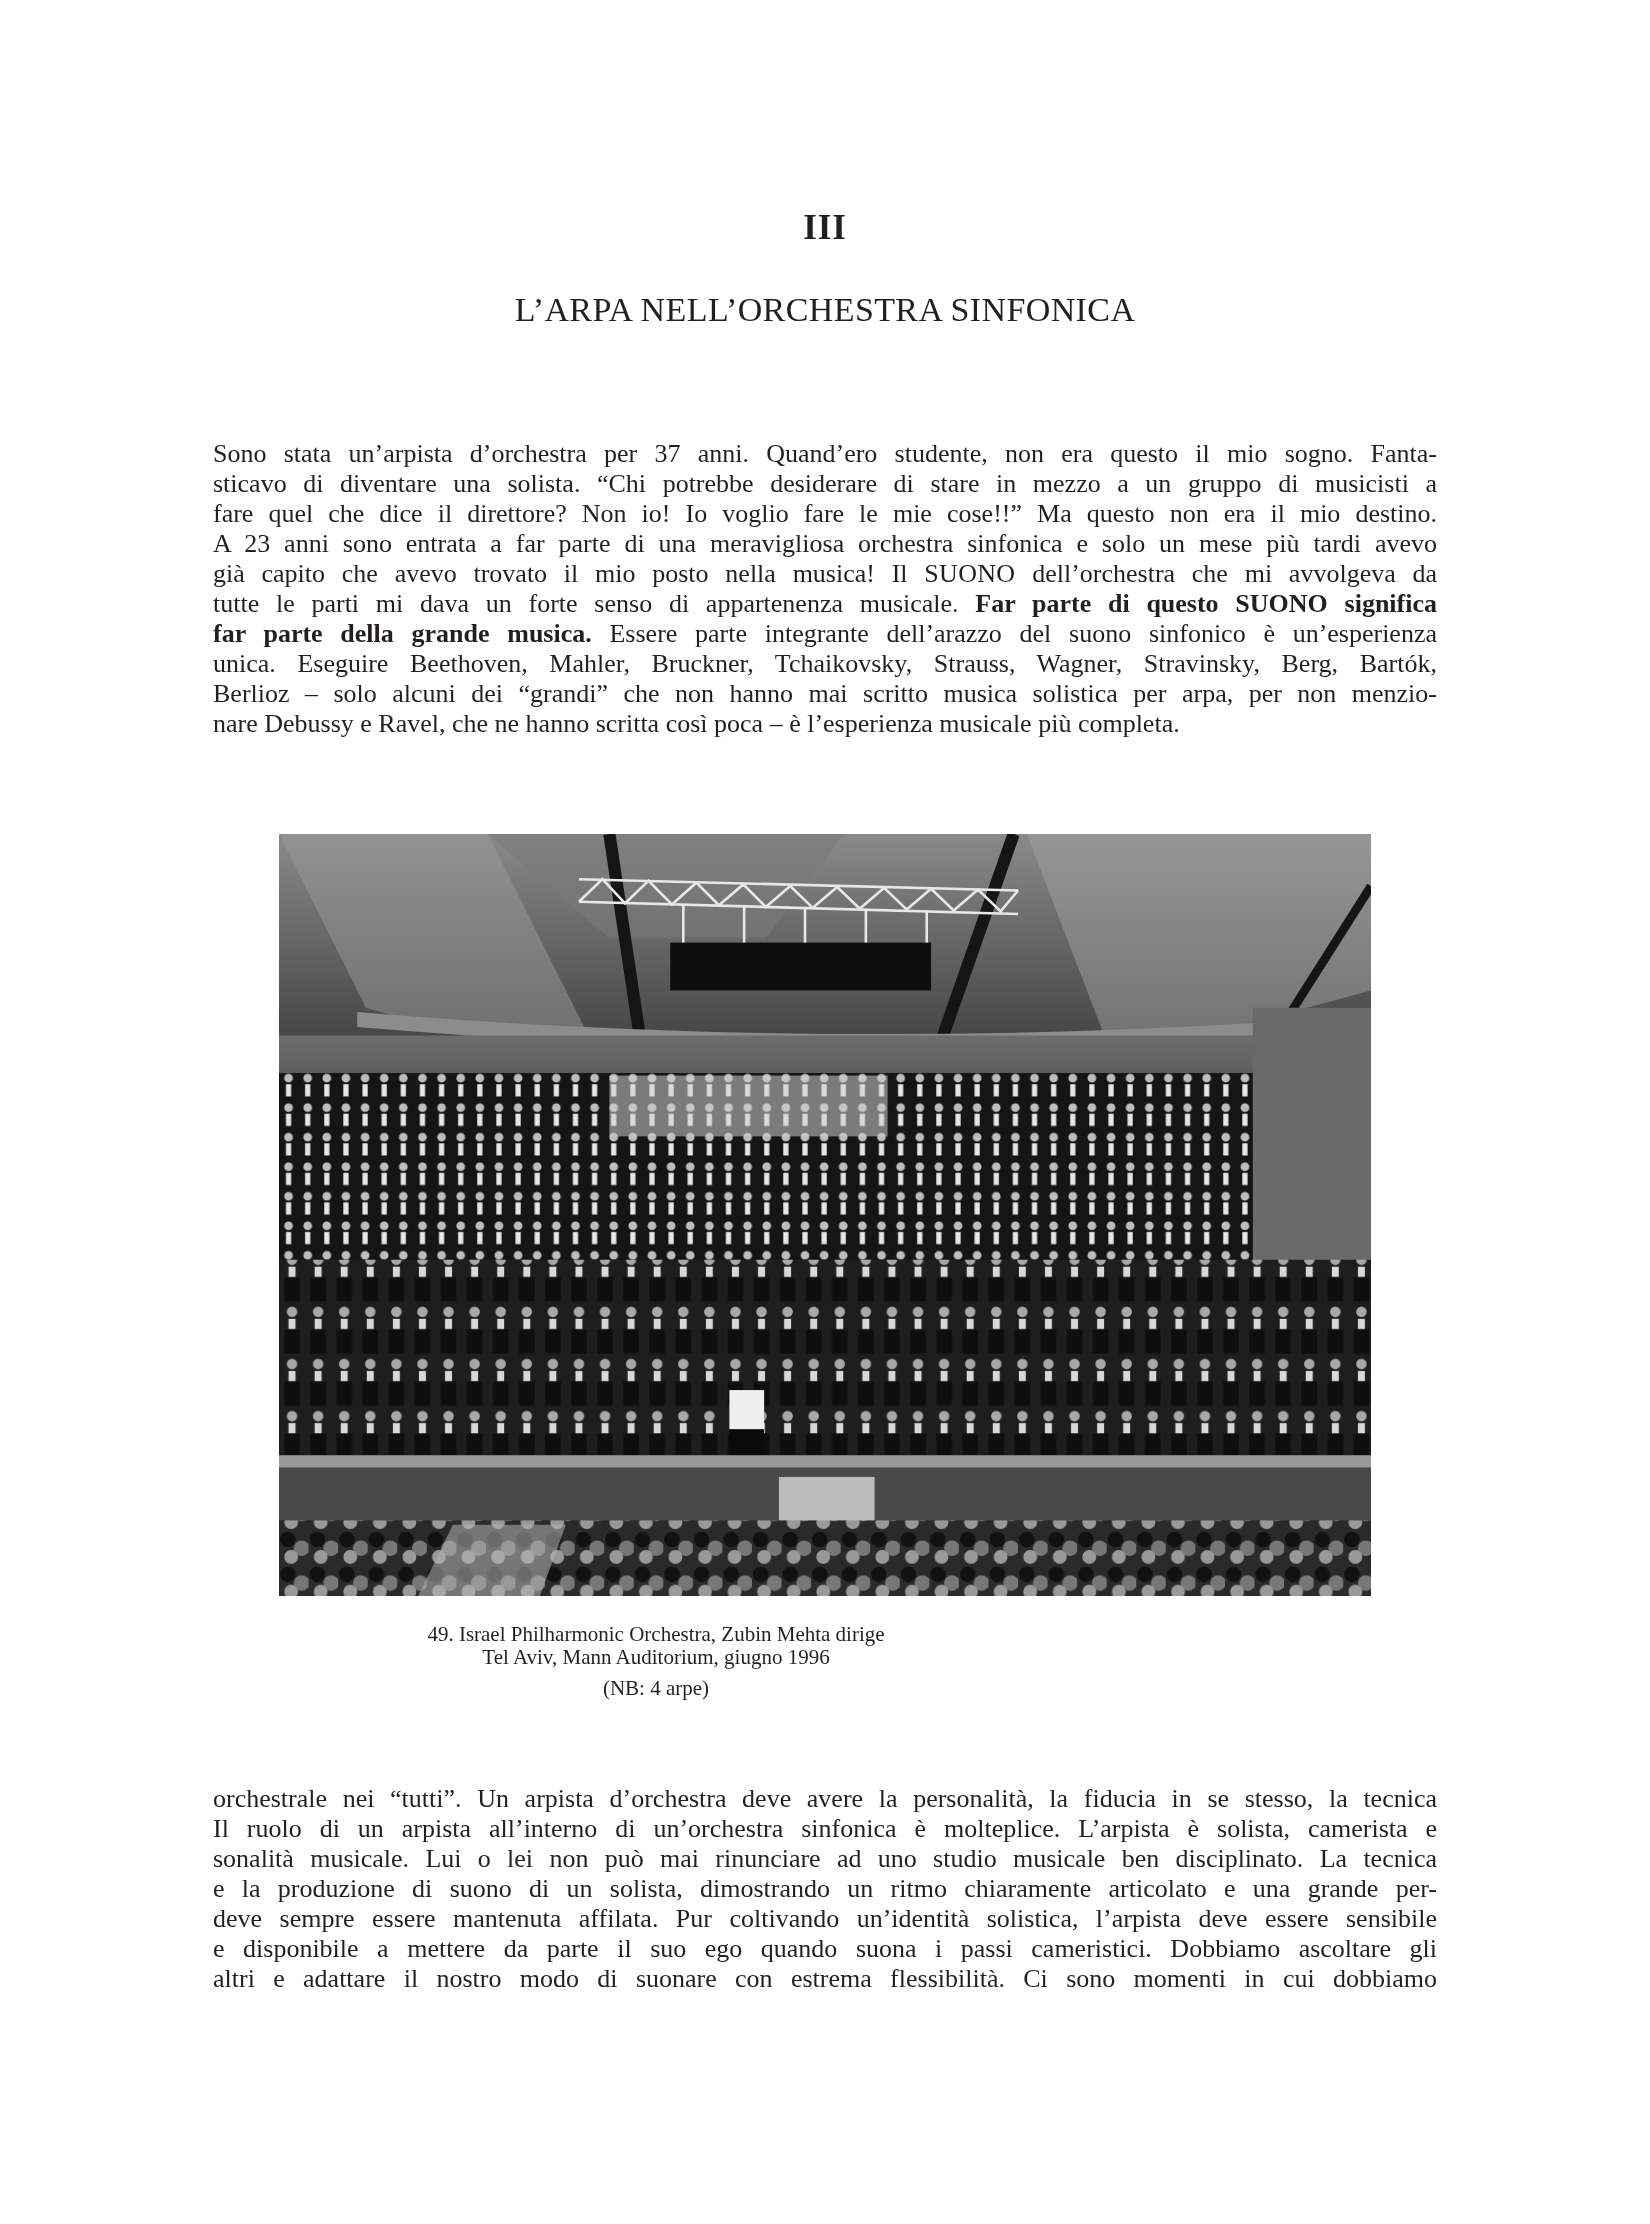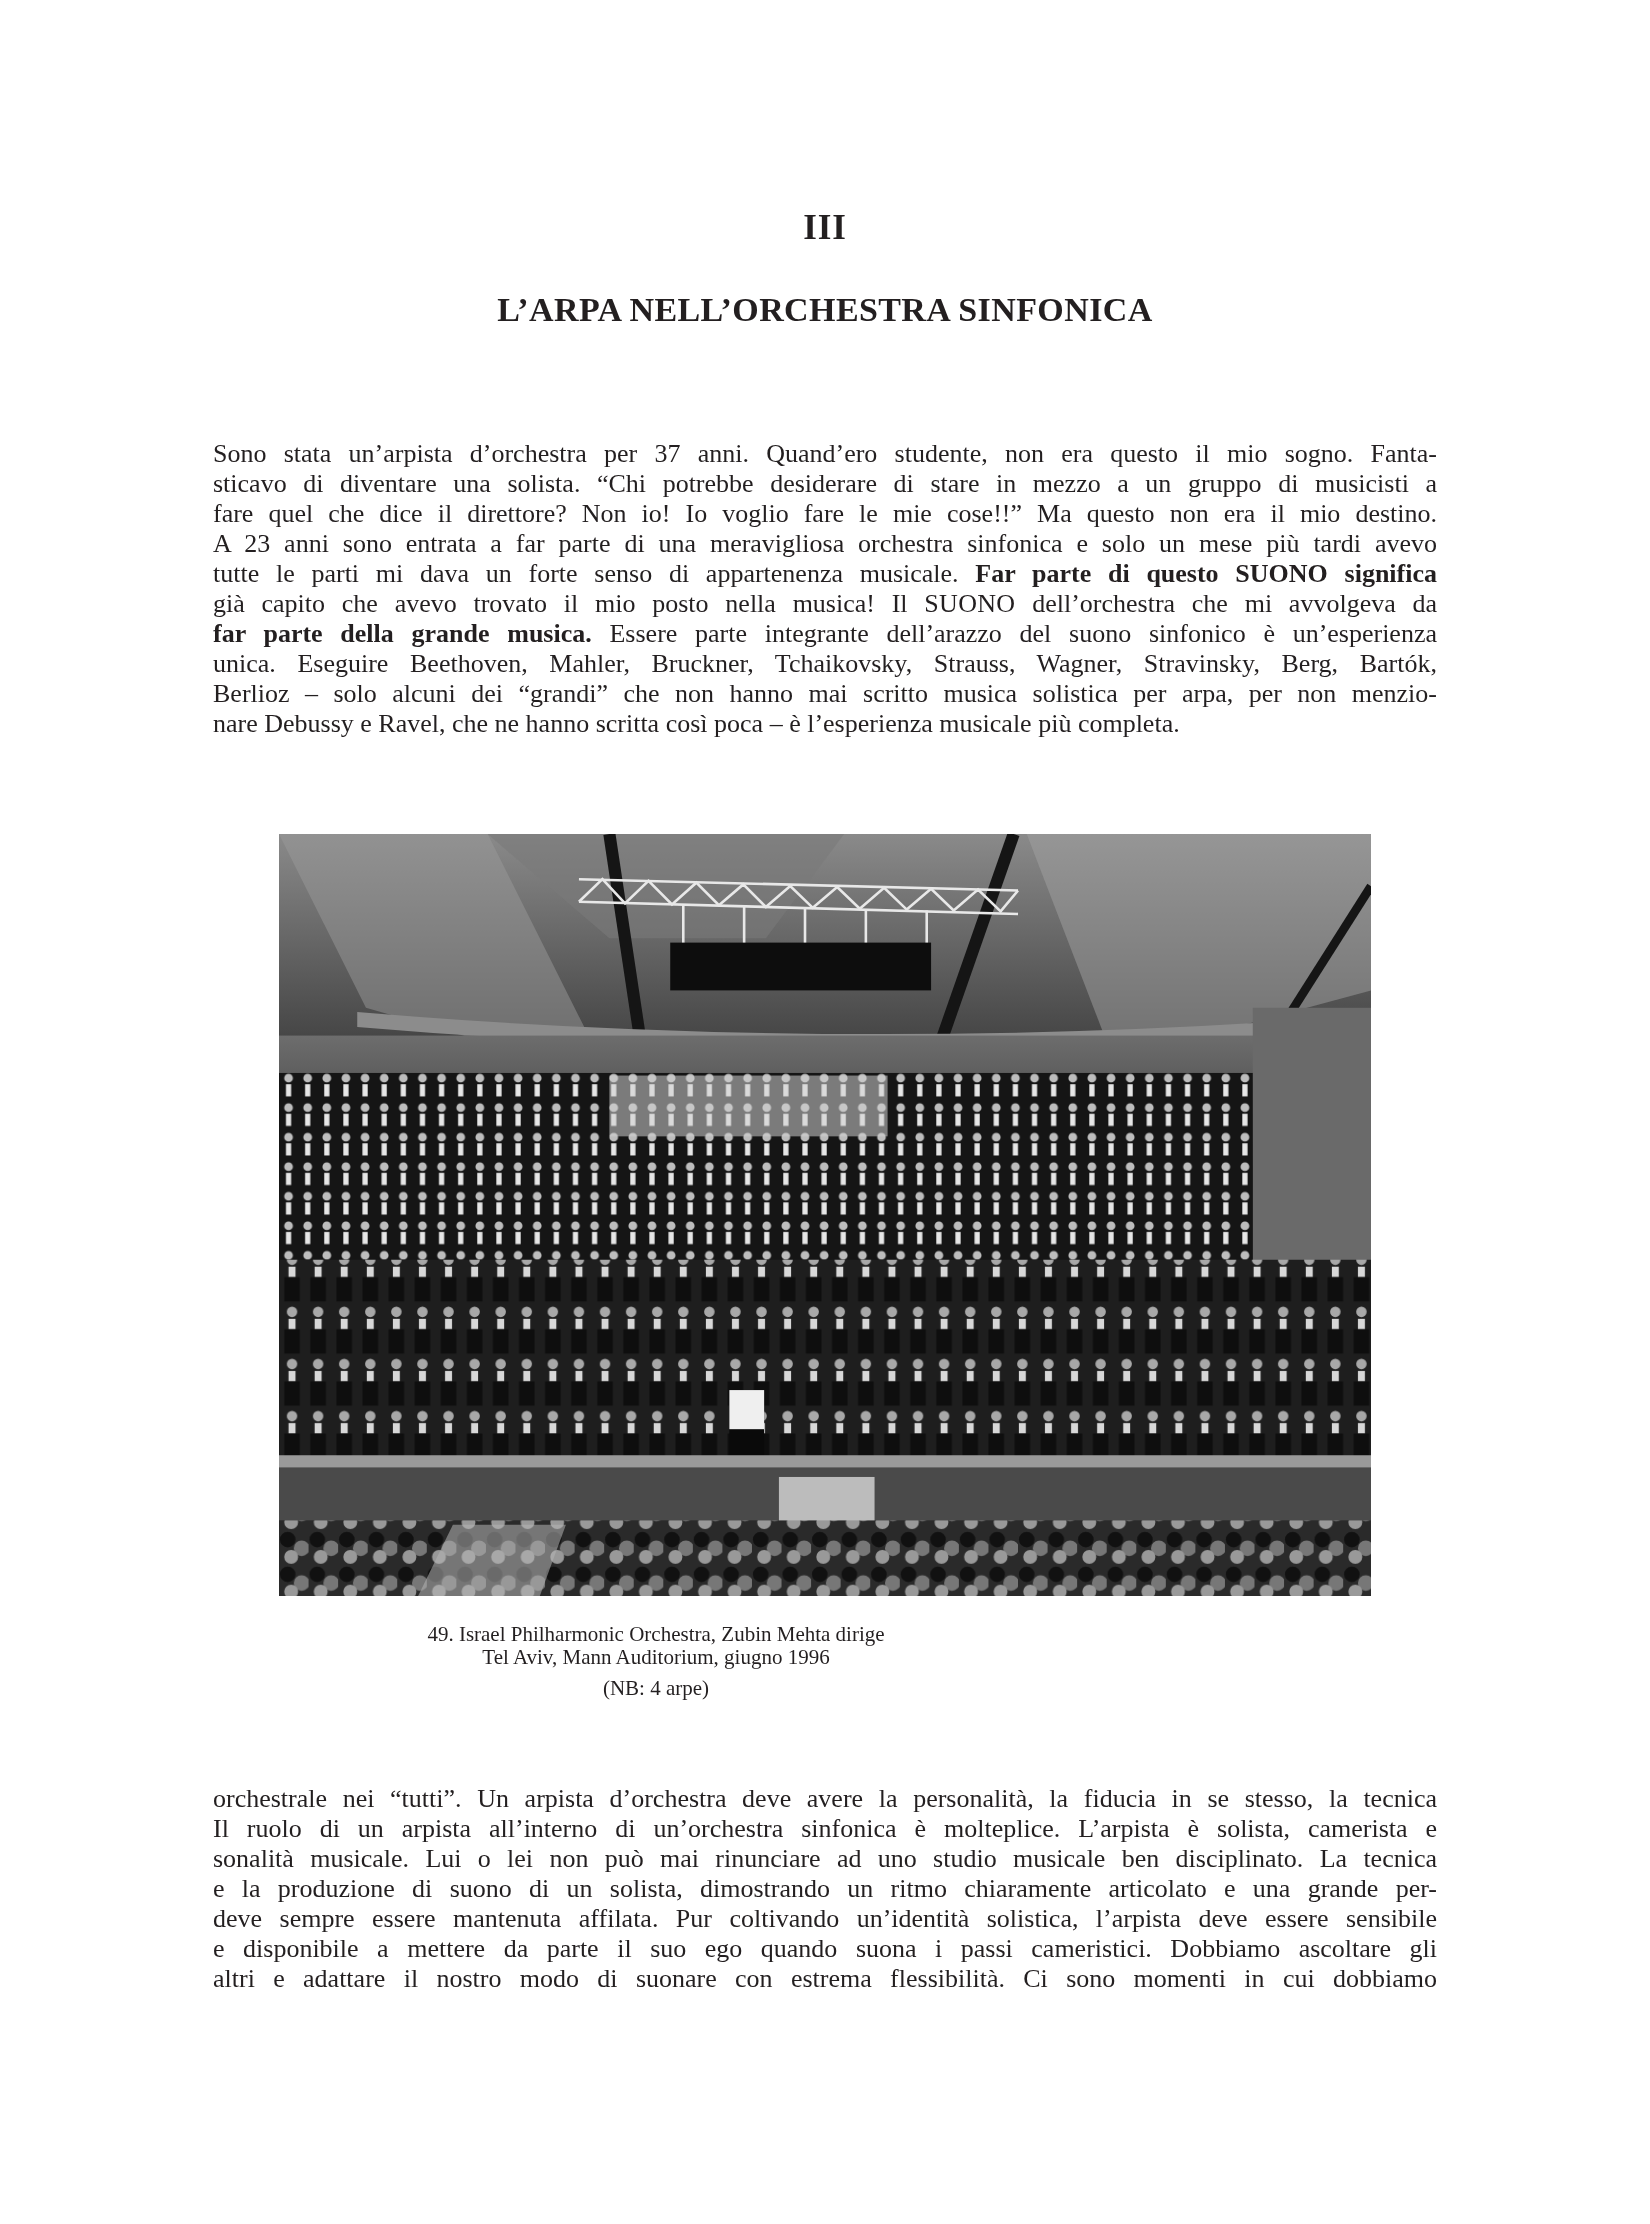--- a/index.html
+++ b/index.html
@@ -8,21 +8,21 @@
     font-family: "Liberation Serif", "DejaVu Serif", serif;
     color: #231f20;
   }
   .chapter-num {
     position: absolute; left: 0; width: 1650px; top: 207px;
     text-align: center; font-weight: bold; font-size: 35px; line-height: 42px;
     letter-spacing: 0.9px;
   }
   .chapter-title {
     position: absolute; left: 0; width: 1650px; top: 289px;
-    text-align: center; font-weight: bold; font-size: 34px; line-height: 42px;
+    text-align: center; font-weight: normal; font-size: 34px; line-height: 42px;
     letter-spacing: 0.4px;
   }
   .body-text {
     position: absolute; left: 213px; width: 1224px;
     font-size: 26px; line-height: 30px;
     text-align: justify; hyphens: manual;
   }
   .body-text .line { display: block; white-space: nowrap; text-align-last: justify; }
   .body-text .line.last { text-align-last: left; }
   #para-1 { top: 439px; }
@@ -45,22 +45,22 @@
 <body>
 
 <div class="chapter-num">III</div>
 <div class="chapter-title">L’ARPA NELL’ORCHESTRA SINFONICA</div>
 
 <div id="para-1" class="body-text">
   <span class="line">Sono stata un’arpista d’orchestra per 37 anni. Quand’ero studente, non era questo il mio sogno. Fanta-</span>
   <span class="line">sticavo di diventare una solista. “Chi potrebbe desiderare di stare in mezzo a un gruppo di musicisti a</span>
   <span class="line">fare quel che dice il direttore? Non io! Io voglio fare le mie cose!!” Ma questo non era il mio destino.</span>
   <span class="line">A 23 anni sono entrata a far parte di una meravigliosa orchestra sinfonica e solo un mese più tardi avevo</span>
+  <span class="line"><span>già capito che avevo trovato il mio posto nella musica! Il </span><span class="smallcaps">SUONO</span><span> dell’orchestra che mi avvolgeva da</span></span>
   <span class="line"><span>tutte le parti mi dava un forte senso di appartenenza musicale. </span><b class="bold">Far parte di questo SUONO significa</b></span>
-  <span class="line"><span>già capito che avevo trovato il mio posto nella musica! Il </span><span class="smallcaps">SUONO</span><span> dell’orchestra che mi avvolgeva da</span></span>
   <span class="line"><b class="bold">far parte della grande musica.</b><span> Essere parte integrante dell’arazzo del suono sinfonico è un’esperienza</span></span>
   <span class="line">unica. Eseguire Beethoven, Mahler, Bruckner, Tchaikovsky, Strauss, Wagner, Stravinsky, Berg, Bartók,</span>
   <span class="line">Berlioz – solo alcuni dei “grandi” che non hanno mai scritto musica solistica per arpa, per non menzio-</span>
   <span class="line last">nare Debussy e Ravel, che ne hanno scritta così poca – è l’esperienza musicale più completa.</span>
 </div>
 
 <div class="figure">
   <svg viewBox="0 0 1256 877" preserveAspectRatio="none">
     <defs>
       <linearGradient id="ceil" x1="0" y1="0" x2="0" y2="1">

